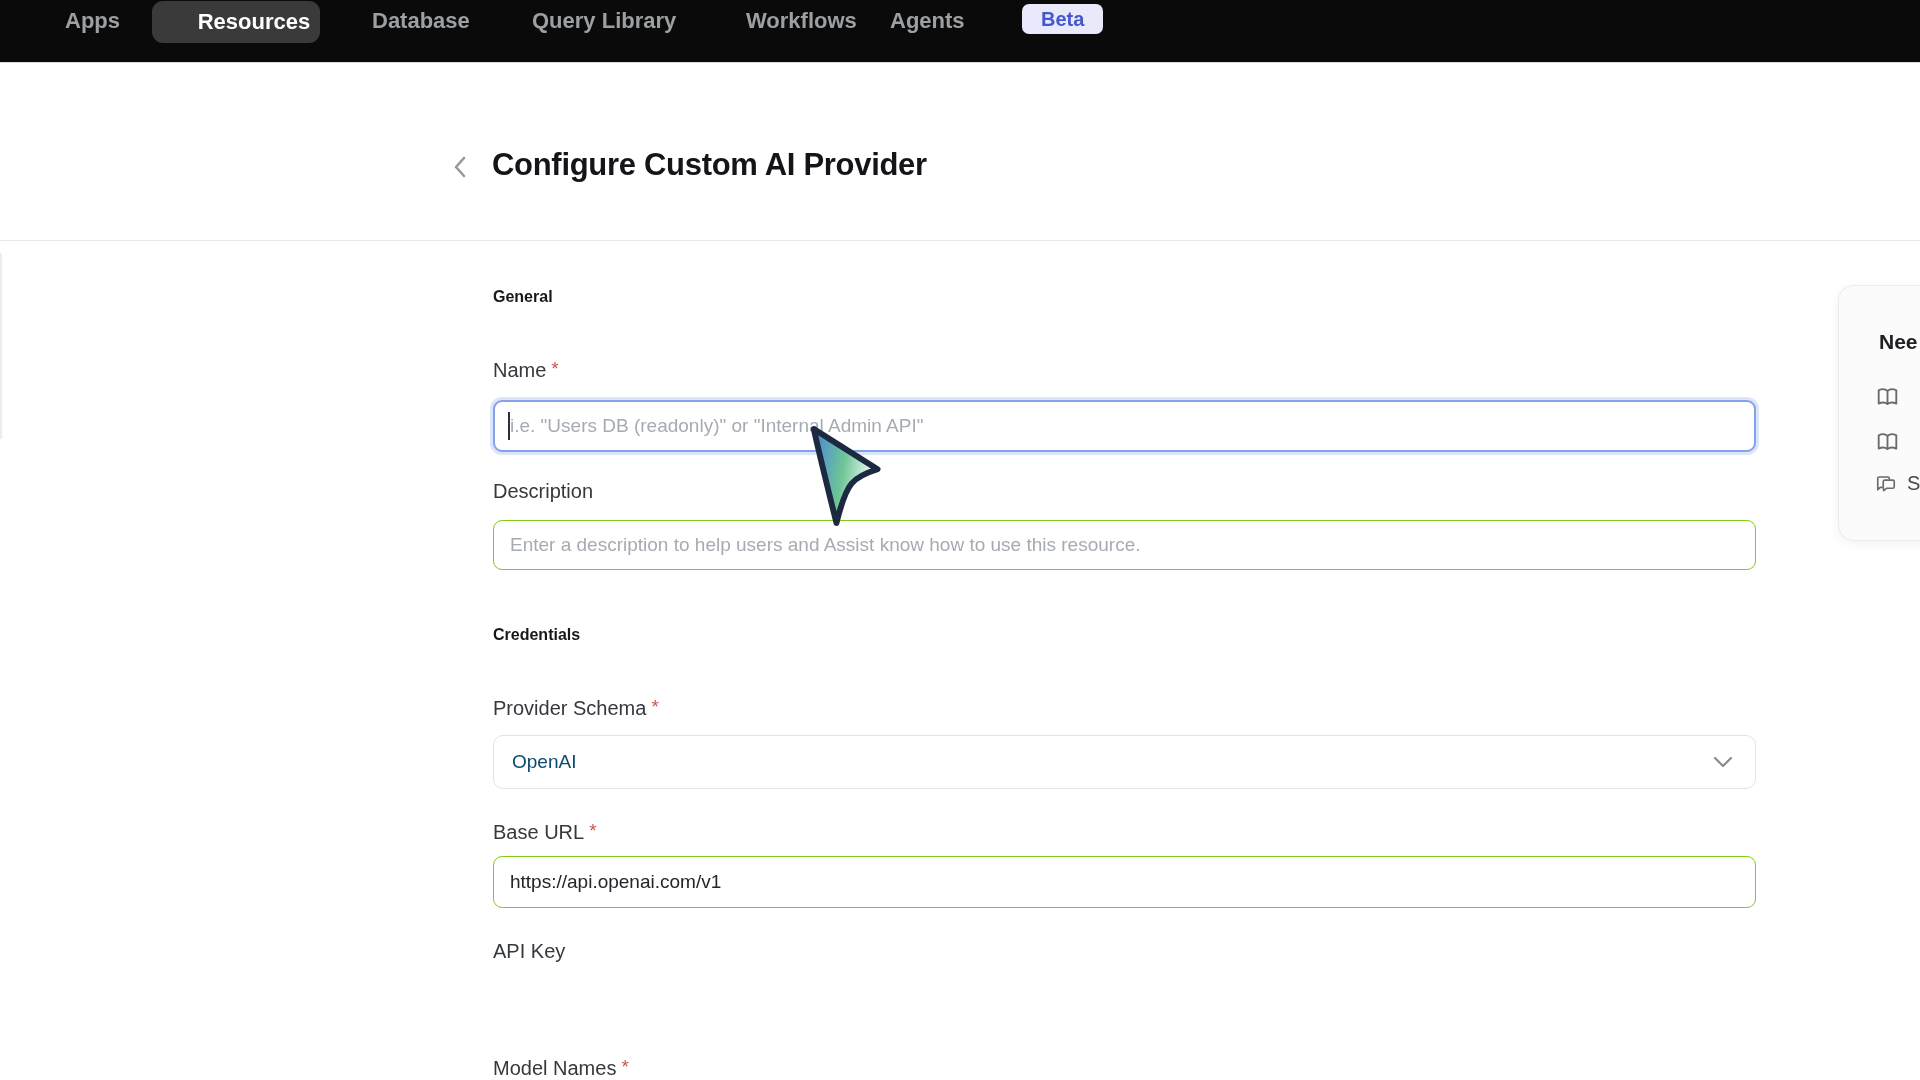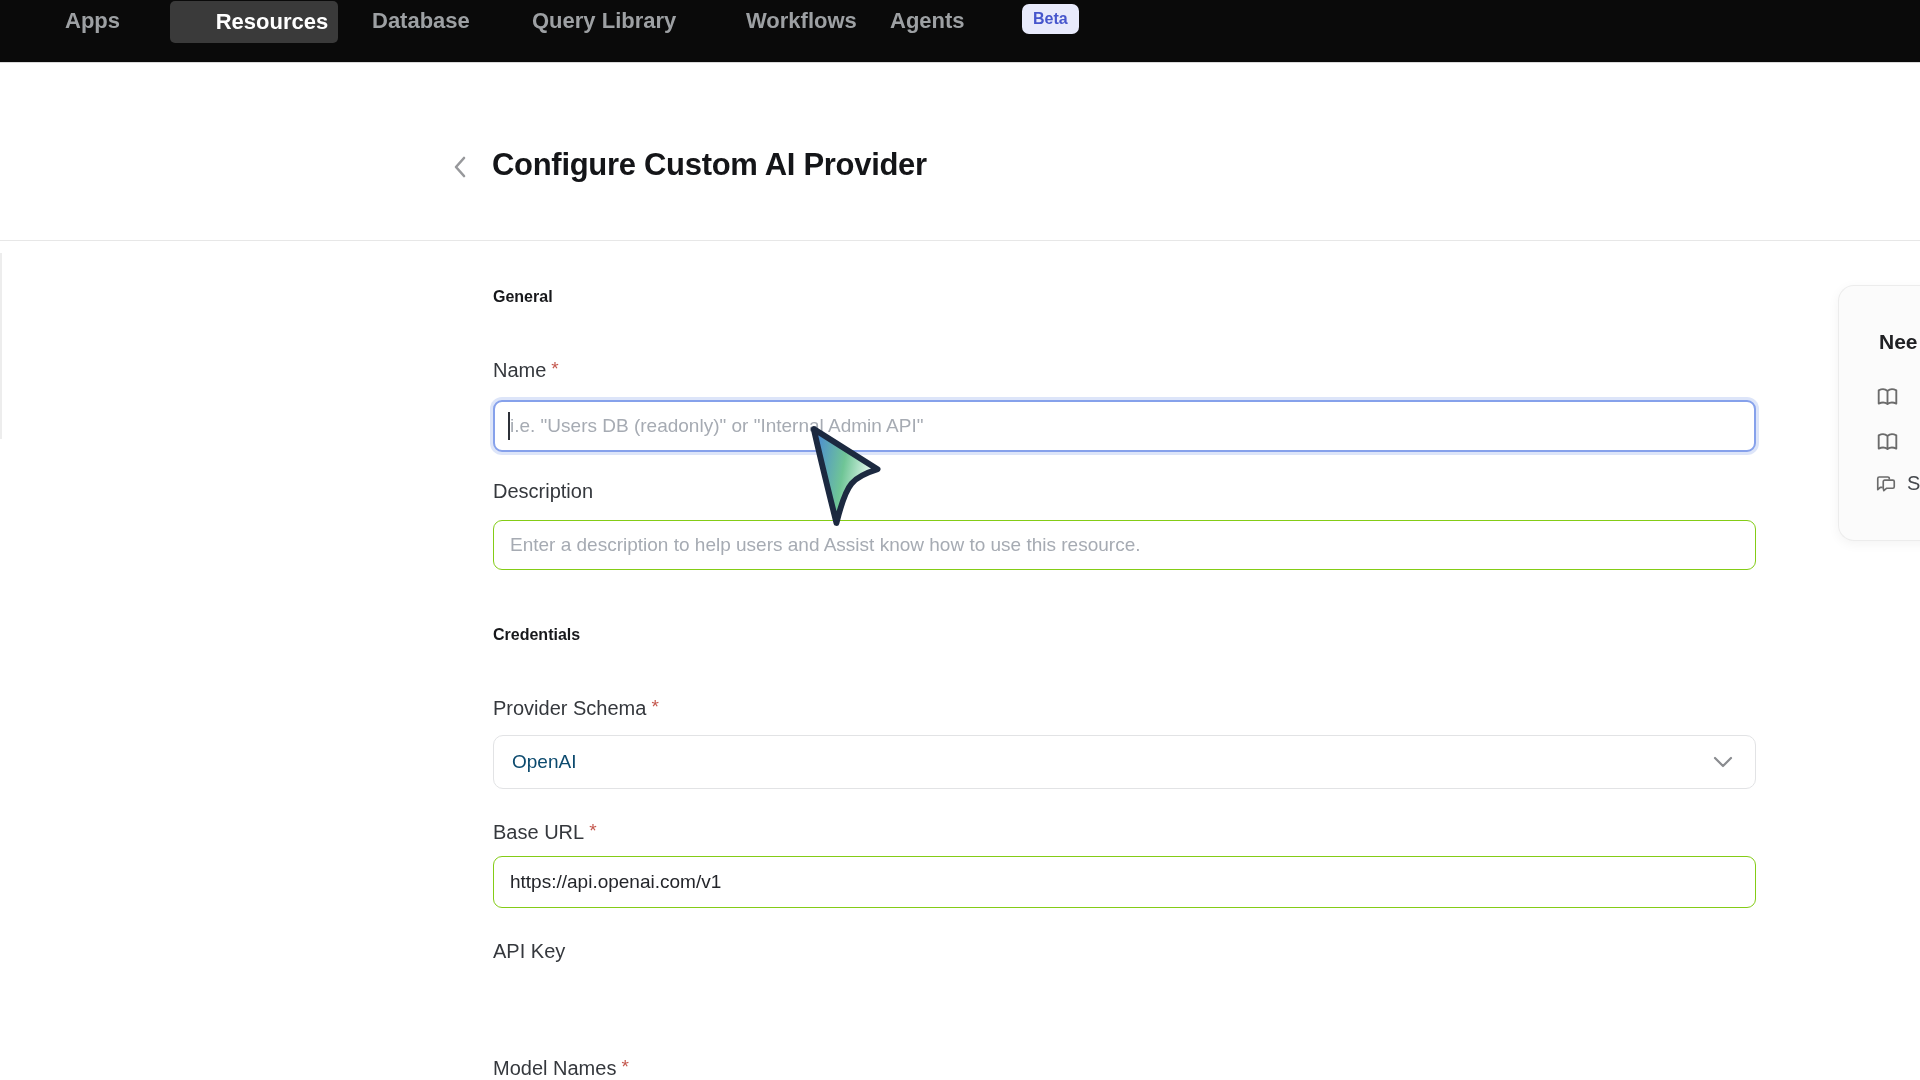--- a/index.html
+++ b/index.html
@@ -13,29 +13,29 @@
   .navbar {
     position:absolute; left:0; top:0; width:1920px; height:63px;
     background:#0a0a0a; border-bottom:1px solid #d9d9d9;
   }
   .nav-item {
     position:absolute; top:8px; line-height:26px;
     font-size:22px; font-weight:600; color:#9da0a3; cursor:pointer;
     white-space:nowrap;
   }
   .nav-pill {
-    position:absolute; left:170px; top:1px; width:168px; height:42px;
-    background:#3a3a3a; border-radius:5px;
+    position:absolute; left:152px; top:1px; width:168px; height:42px;
+    background:#3a3a3a; border-radius:11px;
     display:flex; align-items:center; justify-content:center;
     font-size:22px; font-weight:700; color:#ffffff; cursor:pointer;padding-left:36px;
   }
   .beta-badge {
     position:absolute; left:1022px; top:4px; height:30px; line-height:30px;
-    padding:0 11px; border-radius:7px; background:#e8eafb; color:#4656cc;
-    font-size:16px; font-weight:600;
+    padding:0 19px; border-radius:7px; background:#e8eafb; color:#4656cc;
+    font-size:20px; font-weight:600;
   }
 
   
   .back-btn { position:absolute; left:450px; top:152px; width:22px; height:30px; cursor:pointer; }
   .page-title {
     position:absolute; left:492px; top:147px;
     font-size:31px; font-weight:700; color:#141518; letter-spacing:-0.3px;
   }
   .header-divider {
     position:absolute; left:0; top:240px; width:1920px; height:1px; background:#e7e7e7;

